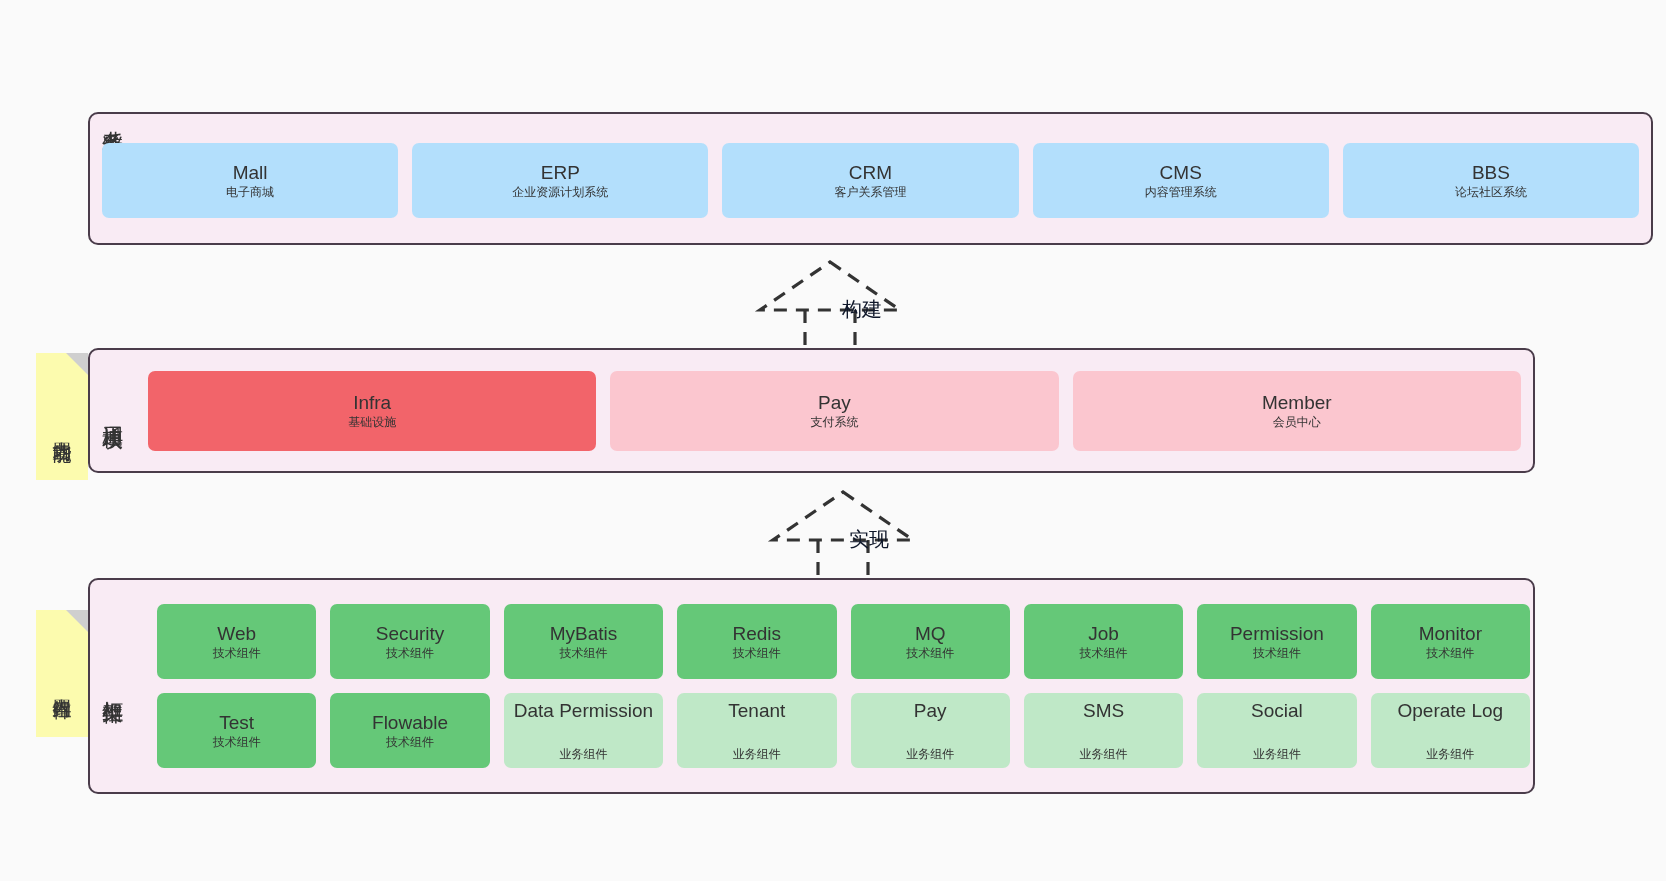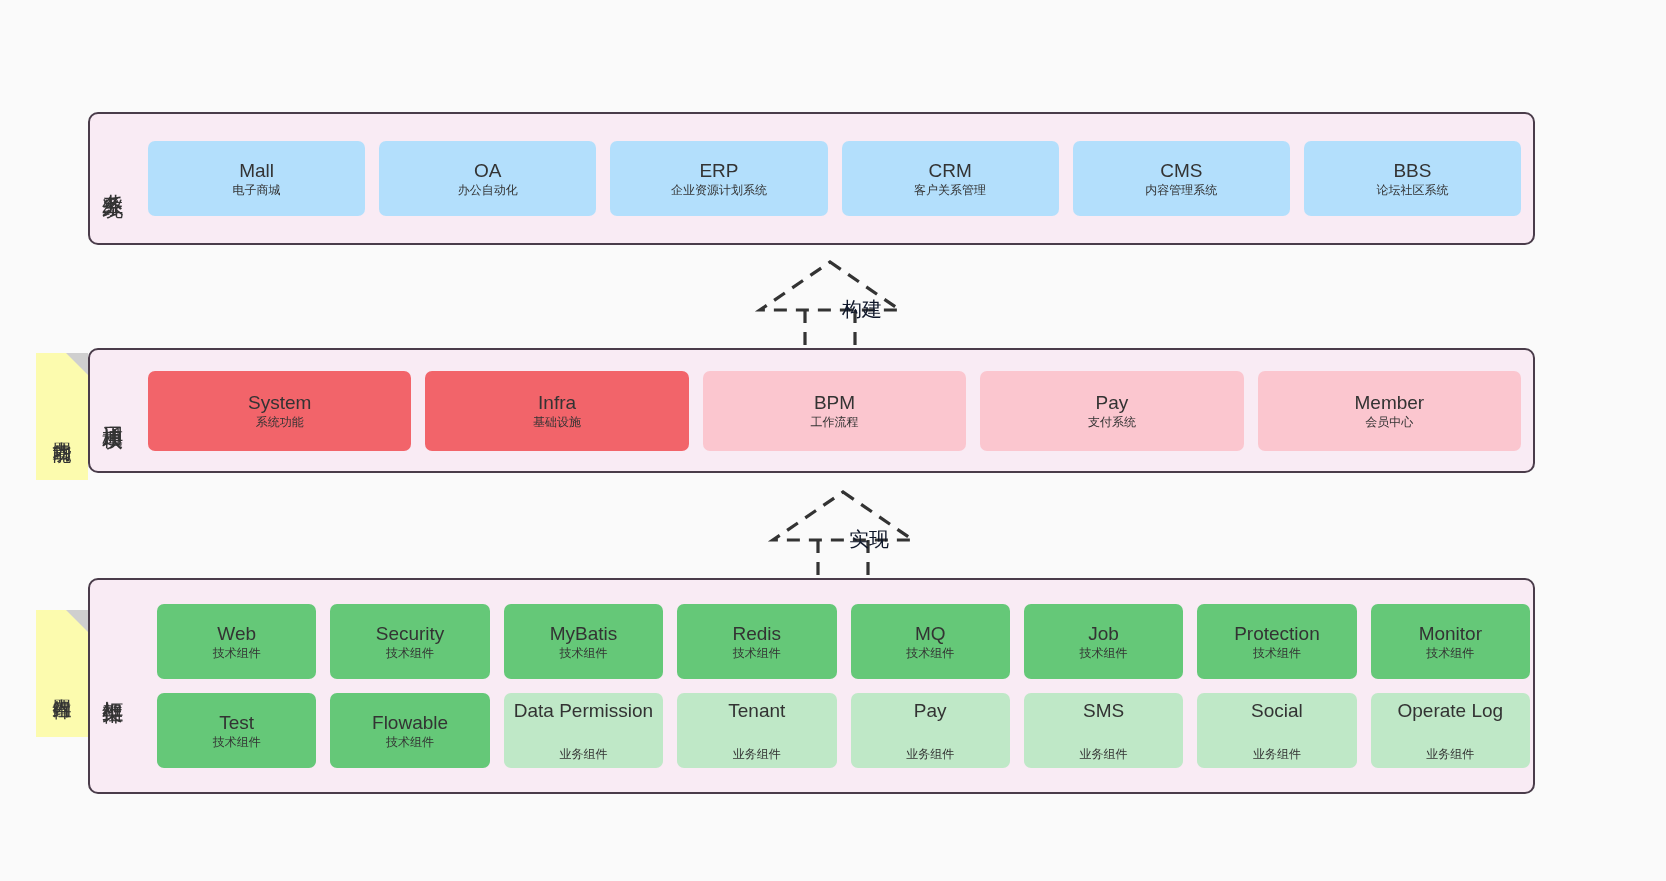--- a/index.html
+++ b/index.html
@@ -150,30 +150,26 @@
     white-space: nowrap;
     user-select: none;
     margin-left: 24px;
   }
 </style>
 </head>
 <body>
 
 <div id="canvas">
 
-  <div class="layer layer-biz" style="left:88px; top:112px; width:1447px; height:133px;">
+  <div class="layer layer-biz" style="left:88px; top:112px; width:1565px; height:133px;flex-direction:column;">
     <div class="layer-label">业务系统</div>
     <div class="layer-body">
       <div class="node blue">
         <span class="n-title">Mall</span>
         <span class="n-sub">电子商城</span>
-      </div>
-      <div class="node blue">
-        <span class="n-title">OA</span>
-        <span class="n-sub">办公自动化</span>
       </div>
       <div class="node blue">
         <span class="n-title">ERP</span>
         <span class="n-sub">企业资源计划系统</span>
       </div>
       <div class="node blue">
         <span class="n-title">CRM</span>
         <span class="n-sub">客户关系管理</span>
       </div>
       <div class="node blue">
@@ -199,30 +195,22 @@
 
   <div class="sticky" style="left:36px; top:353px; width:52px; height:127px;">
     <span class="fold"></span>
     <span>内置功能</span>
   </div>
 
   <div class="layer layer-mod" style="left:88px; top:348px; width:1447px; height:125px;">
     <div class="layer-label">通用模块</div>
     <div class="layer-body">
       <div class="node red">
-        <span class="n-title">System</span>
-        <span class="n-sub">系统功能</span>
-      </div>
-      <div class="node red">
         <span class="n-title">Infra</span>
         <span class="n-sub">基础设施</span>
-      </div>
-      <div class="node pink">
-        <span class="n-title">BPM</span>
-        <span class="n-sub">工作流程</span>
       </div>
       <div class="node pink">
         <span class="n-title">Pay</span>
         <span class="n-sub">支付系统</span>
       </div>
       <div class="node pink">
         <span class="n-title">Member</span>
         <span class="n-sub">会员中心</span>
       </div>
     </div>
@@ -264,21 +252,21 @@
         </div>
         <div class="node green">
           <span class="n-title">MQ</span>
           <span class="n-sub">技术组件</span>
         </div>
         <div class="node green">
           <span class="n-title">Job</span>
           <span class="n-sub">技术组件</span>
         </div>
         <div class="node green">
-          <span class="n-title">Protection</span>
+          <span class="n-title">Permission</span>
           <span class="n-sub">技术组件</span>
         </div>
         <div class="node green">
           <span class="n-title">Monitor</span>
           <span class="n-sub">技术组件</span>
         </div>
       </div>
 
       <div class="row">
         <div class="node green">

